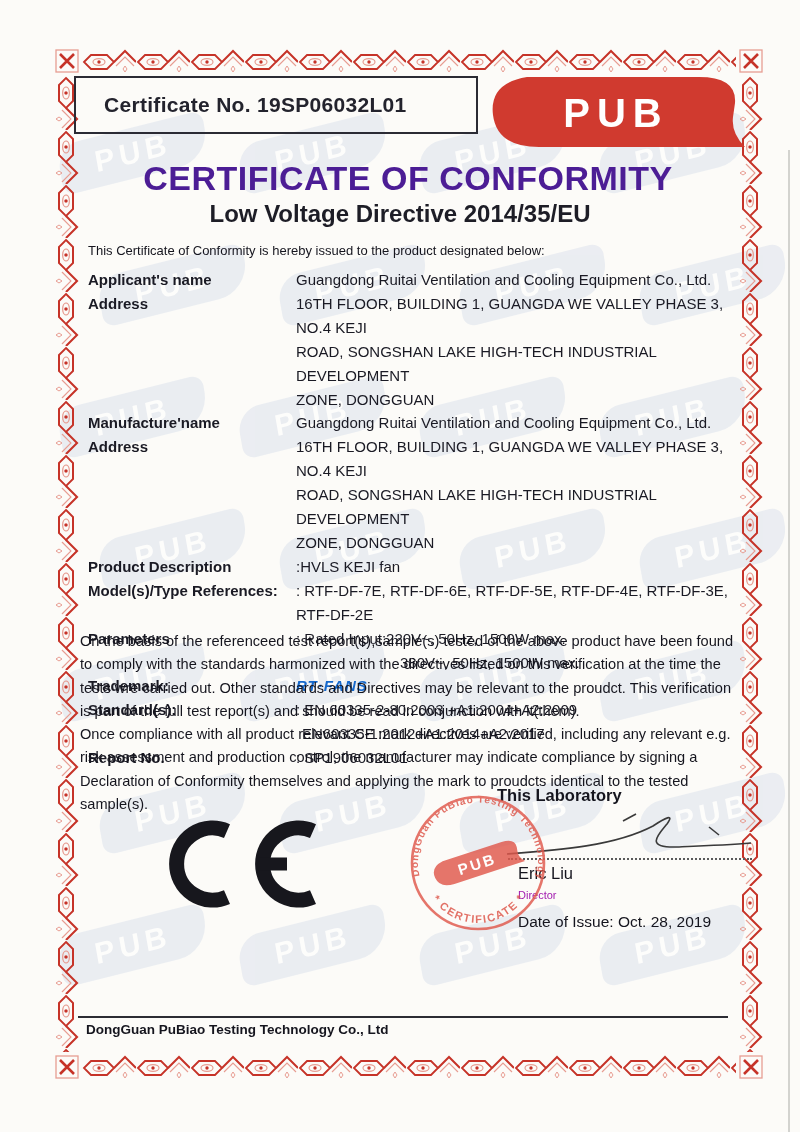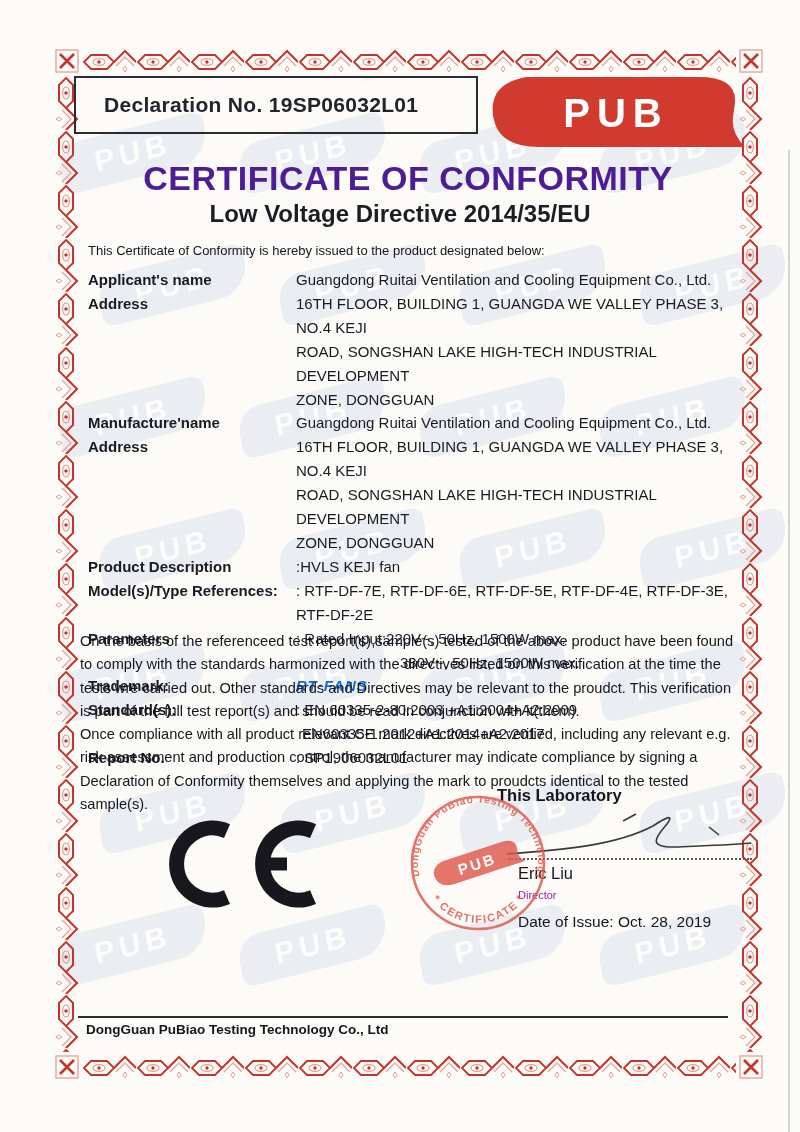--- a/index.html
+++ b/index.html
@@ -144,21 +144,21 @@
     <path d="M8 8 L22 22 M22 8 L8 22" stroke="#c63328" stroke-width="2.6"></path>
   </svg>
 <svg class="b-strip" style="left:736px;top:1052px" width="30" height="30">
     <rect x="4" y="4" width="22" height="22" fill="none" stroke="#e79d92" stroke-width="1.3"></rect>
     <path d="M8 8 L22 22 M22 8 L8 22" stroke="#c63328" stroke-width="2.6"></path>
   </svg>
 
 <div class="content">
 
   <div class="certbox">
-    <span>Declaration No. 19SP06032L01</span>
+    <span>Certificate No. 19SP06032L01</span>
   </div>
 
   <div class="publogo">
     <svg width="258" height="76" viewBox="0 0 258 76">
       <use href="#publogo-shape" fill="#d03a2f"></use>
       <text x="129" y="54" text-anchor="middle" fill="#ffffff" font-size="40" font-weight="bold" letter-spacing="7" font-family="Liberation Sans, sans-serif">PUB</text>
     </svg>
   </div>
 
   <div class="title">CERTIFICATE OF CONFORMITY</div>

